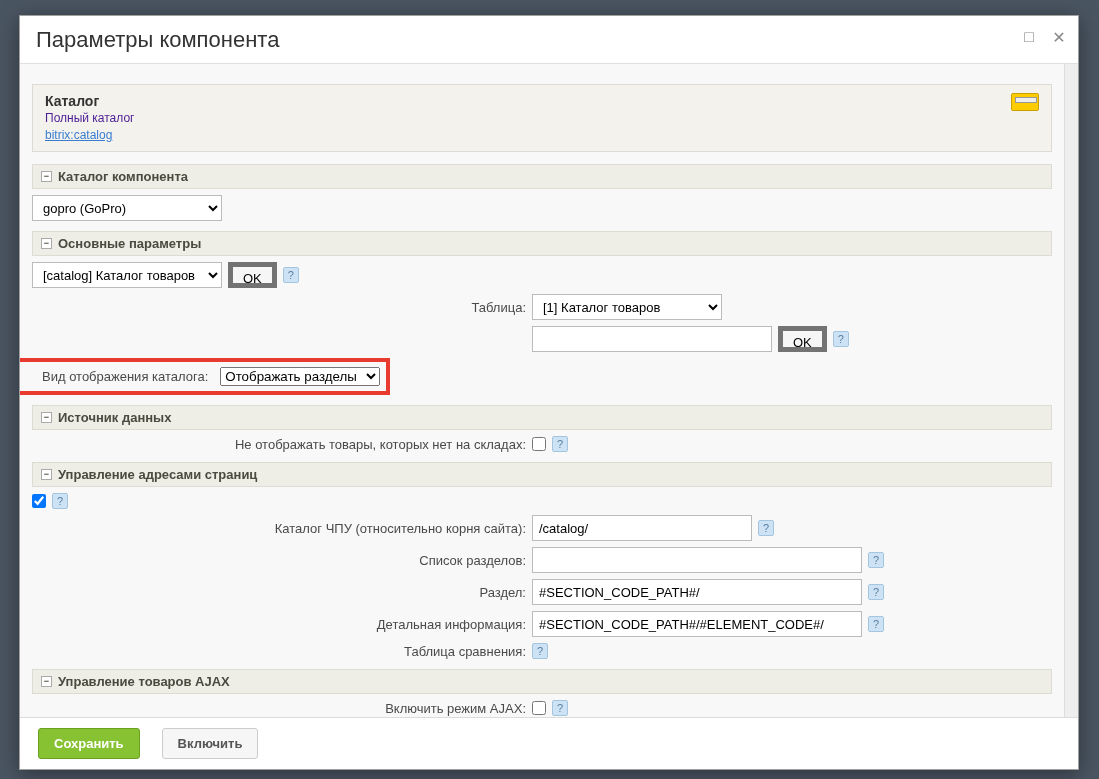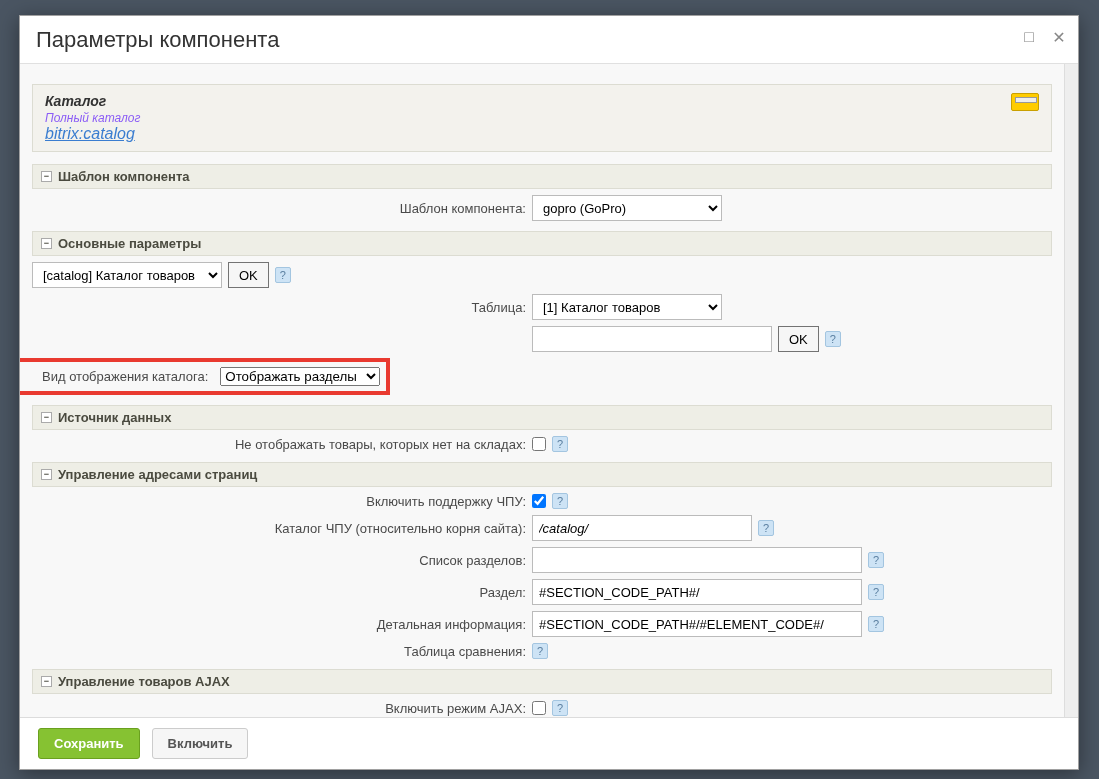--- a/index.html
+++ b/index.html
@@ -16,25 +16,25 @@
 }
 .dialog-title-ctrls { position: absolute; right: 10px; top: 12px; display: flex; gap: 12px; }
 .dialog-ctrl { width: 18px; height: 18px; display: inline-flex; align-items: center; justify-content: center; color: #888; cursor: pointer; font-size: 16px; }
 
 .dialog-body { flex: 1; display: flex; overflow: hidden; }
 .content { flex: 1; overflow-y: auto; background: #f8f8f8; padding: 0; }
 .vscroll { width: 14px; background: #eee; border-left: 1px solid #ddd; }
 
 .header-block {
   background: #f3f2ed; border: 1px solid #dcdcd2; margin: 20px 12px 12px 12px; padding: 8px 12px;
-  display: flex; justify-content: space-between; align-items: flex-start; font-style: italic;
+  display: flex; justify-content: space-between; align-items: flex-start;
 }
 .header-block h3 { font-size: 14px; color: #333; font-weight: bold; margin-bottom: 2px;}
-.header-block .sub { font-size: 12px; color: #8b5cf6; }
-.header-block a { font-size: 16px; color: #3a7dd0; text-decoration: underline; }
+.header-block .sub { font-size: 12px; color: #4c1d95; }
+.header-block a { font-size: 12px; color: #3a7dd0; text-decoration: underline; }
 .comp-badge {
   width: 28px; height: 18px; background: #ffcc00; border: 1px solid #c9a000; border-radius: 2px; position: relative;
 }
 .comp-badge::after{content:""; position:absolute; left:3px; top:3px; width:20px; height:4px; background:#eee; border:1px solid #999;}
 
 .section-hdr {
   background: #eeeee6; border: 1px solid #dcdcd2; margin: 0 12px 0 12px; padding: 4px 8px;
   font-size: 13px; font-weight: bold; color: #4a4a3f; display: flex; align-items: center; gap: 6px;
 }
 .section-hdr .tgl { width: 11px; height: 11px; border: 1px solid #aaa; background: #fff; display: inline-flex; align-items:center; justify-content:center; font-size: 9px; line-height: 1; cursor: pointer;}
@@ -42,32 +42,32 @@
 .form-rows { margin: 6px 12px 10px 12px; }
 .form-row { display: flex; align-items: center; margin-bottom: 6px; }
 .form-label { width: 500px; text-align: right; padding-right: 6px; font-size: 13px; color: #4a4a4a; }
 .form-field { flex: 1; display: flex; align-items: center; gap: 6px; }
 .form-field select, .form-field input[type=text] {
   border: 1px solid #bbb; padding: 0 6px; font-size: 13px; background: #fff; height: 26px;
 }
 .form-field input[type=text] { width: 330px; }
 .form-field select { min-width: 190px;}
 .form-field .btn-ok {
-  border: 1px solid #737373; background: #f6f6f6; padding: 4px 10px; font-size: 13px; height: 26px; cursor: pointer;
+  border: 5px solid #737373; background: #f6f6f6; padding: 4px 10px; font-size: 13px; height: 26px; cursor: pointer;
 }
 .help-icon {
   width: 16px; height: 16px; background: #cde3f5; border: 1px solid #a3c5e0; border-radius: 2px;
   display: inline-flex; align-items: center; justify-content: center; font-size: 11px; color: #5a7fa0; cursor: help;
 }
 .checkbox { width: 14px; height: 14px; }
 
 .highlight-row { border: 4px solid #e93a30; padding: 5px 6px; display:inline-flex; align-items:center; gap:6px;}
 
 .footer {
-  height: 52px; border-top: 1px solid #dcdcdc; background: #fff; display: flex; align-items: center; padding: 0 18px; gap: 12px;
+  height: 52px; border-top: 1px solid #dcdcdc; background: #fff; display: flex; align-items: center; padding: 0 18px; gap: 22px;
 }
 .btn-primary {
   background: #86c232; border: 1px solid #6aa01f; color: #fff; font-weight: bold;
   padding: 7px 15px; font-size: 13px; border-radius: 3px; cursor: pointer;
 }
 .btn-secondary {
   background: #f6f6f6; border: 1px solid #ccc; color: #555; font-weight: bold;
   padding: 7px 15px; font-size: 13px; border-radius: 3px; cursor: pointer;
 }
 .empty-field { border:1px solid #bbb; background:#fff; height:26px; width:240px;}
@@ -91,25 +91,24 @@
         <div>
           <h3>Каталог</h3>
           <div class="sub">Полный каталог</div>
           <a href="#">bitrix:catalog</a>
         </div>
         <div class="comp-badge"></div>
       </div>
 
       <div class="section-hdr">
         <span class="tgl">−</span>
-        <span>Шаблон компонента</span>
-      </div>
-      <div class="form-rows">
-        <div class="form-row">
-          <div class="form-label">Шаблон компонента:</div>
+        <span>Каталог компонента</span>
+      </div>
+      <div class="form-rows">
+        <div class="form-row">
           <div class="form-field">
             <select><option>gopro (GoPro)</option></select>
           </div>
         </div>
       </div>
 
       <div class="section-hdr">
         <span class="tgl">−</span>
         <span>Основные параметры</span>
       </div>
@@ -156,30 +155,29 @@
           </div>
         </div>
       </div>
 
       <div class="section-hdr">
         <span class="tgl">−</span>
         <span>Управление адресами страниц</span>
       </div>
       <div class="form-rows">
         <div class="form-row">
-          <div class="form-label">Включить поддержку ЧПУ:</div>
           <div class="form-field">
             <input type="checkbox" class="checkbox" checked="" style="">
             <span class="help-icon">?</span>
           </div>
         </div>
         <div class="form-row">
           <div class="form-label">Каталог ЧПУ (относительно корня сайта):</div>
           <div class="form-field">
-            <input type="text" style="width: 220px; font-style: italic;" value="/catalog/">
+            <input type="text" style="width: 220px;" value="/catalog/">
             <span class="help-icon">?</span>
           </div>
         </div>
         <div class="form-row">
           <div class="form-label">Список разделов:</div>
           <div class="form-field">
             <input type="text" value="" style="">
             <span class="help-icon">?</span>
           </div>
         </div>

